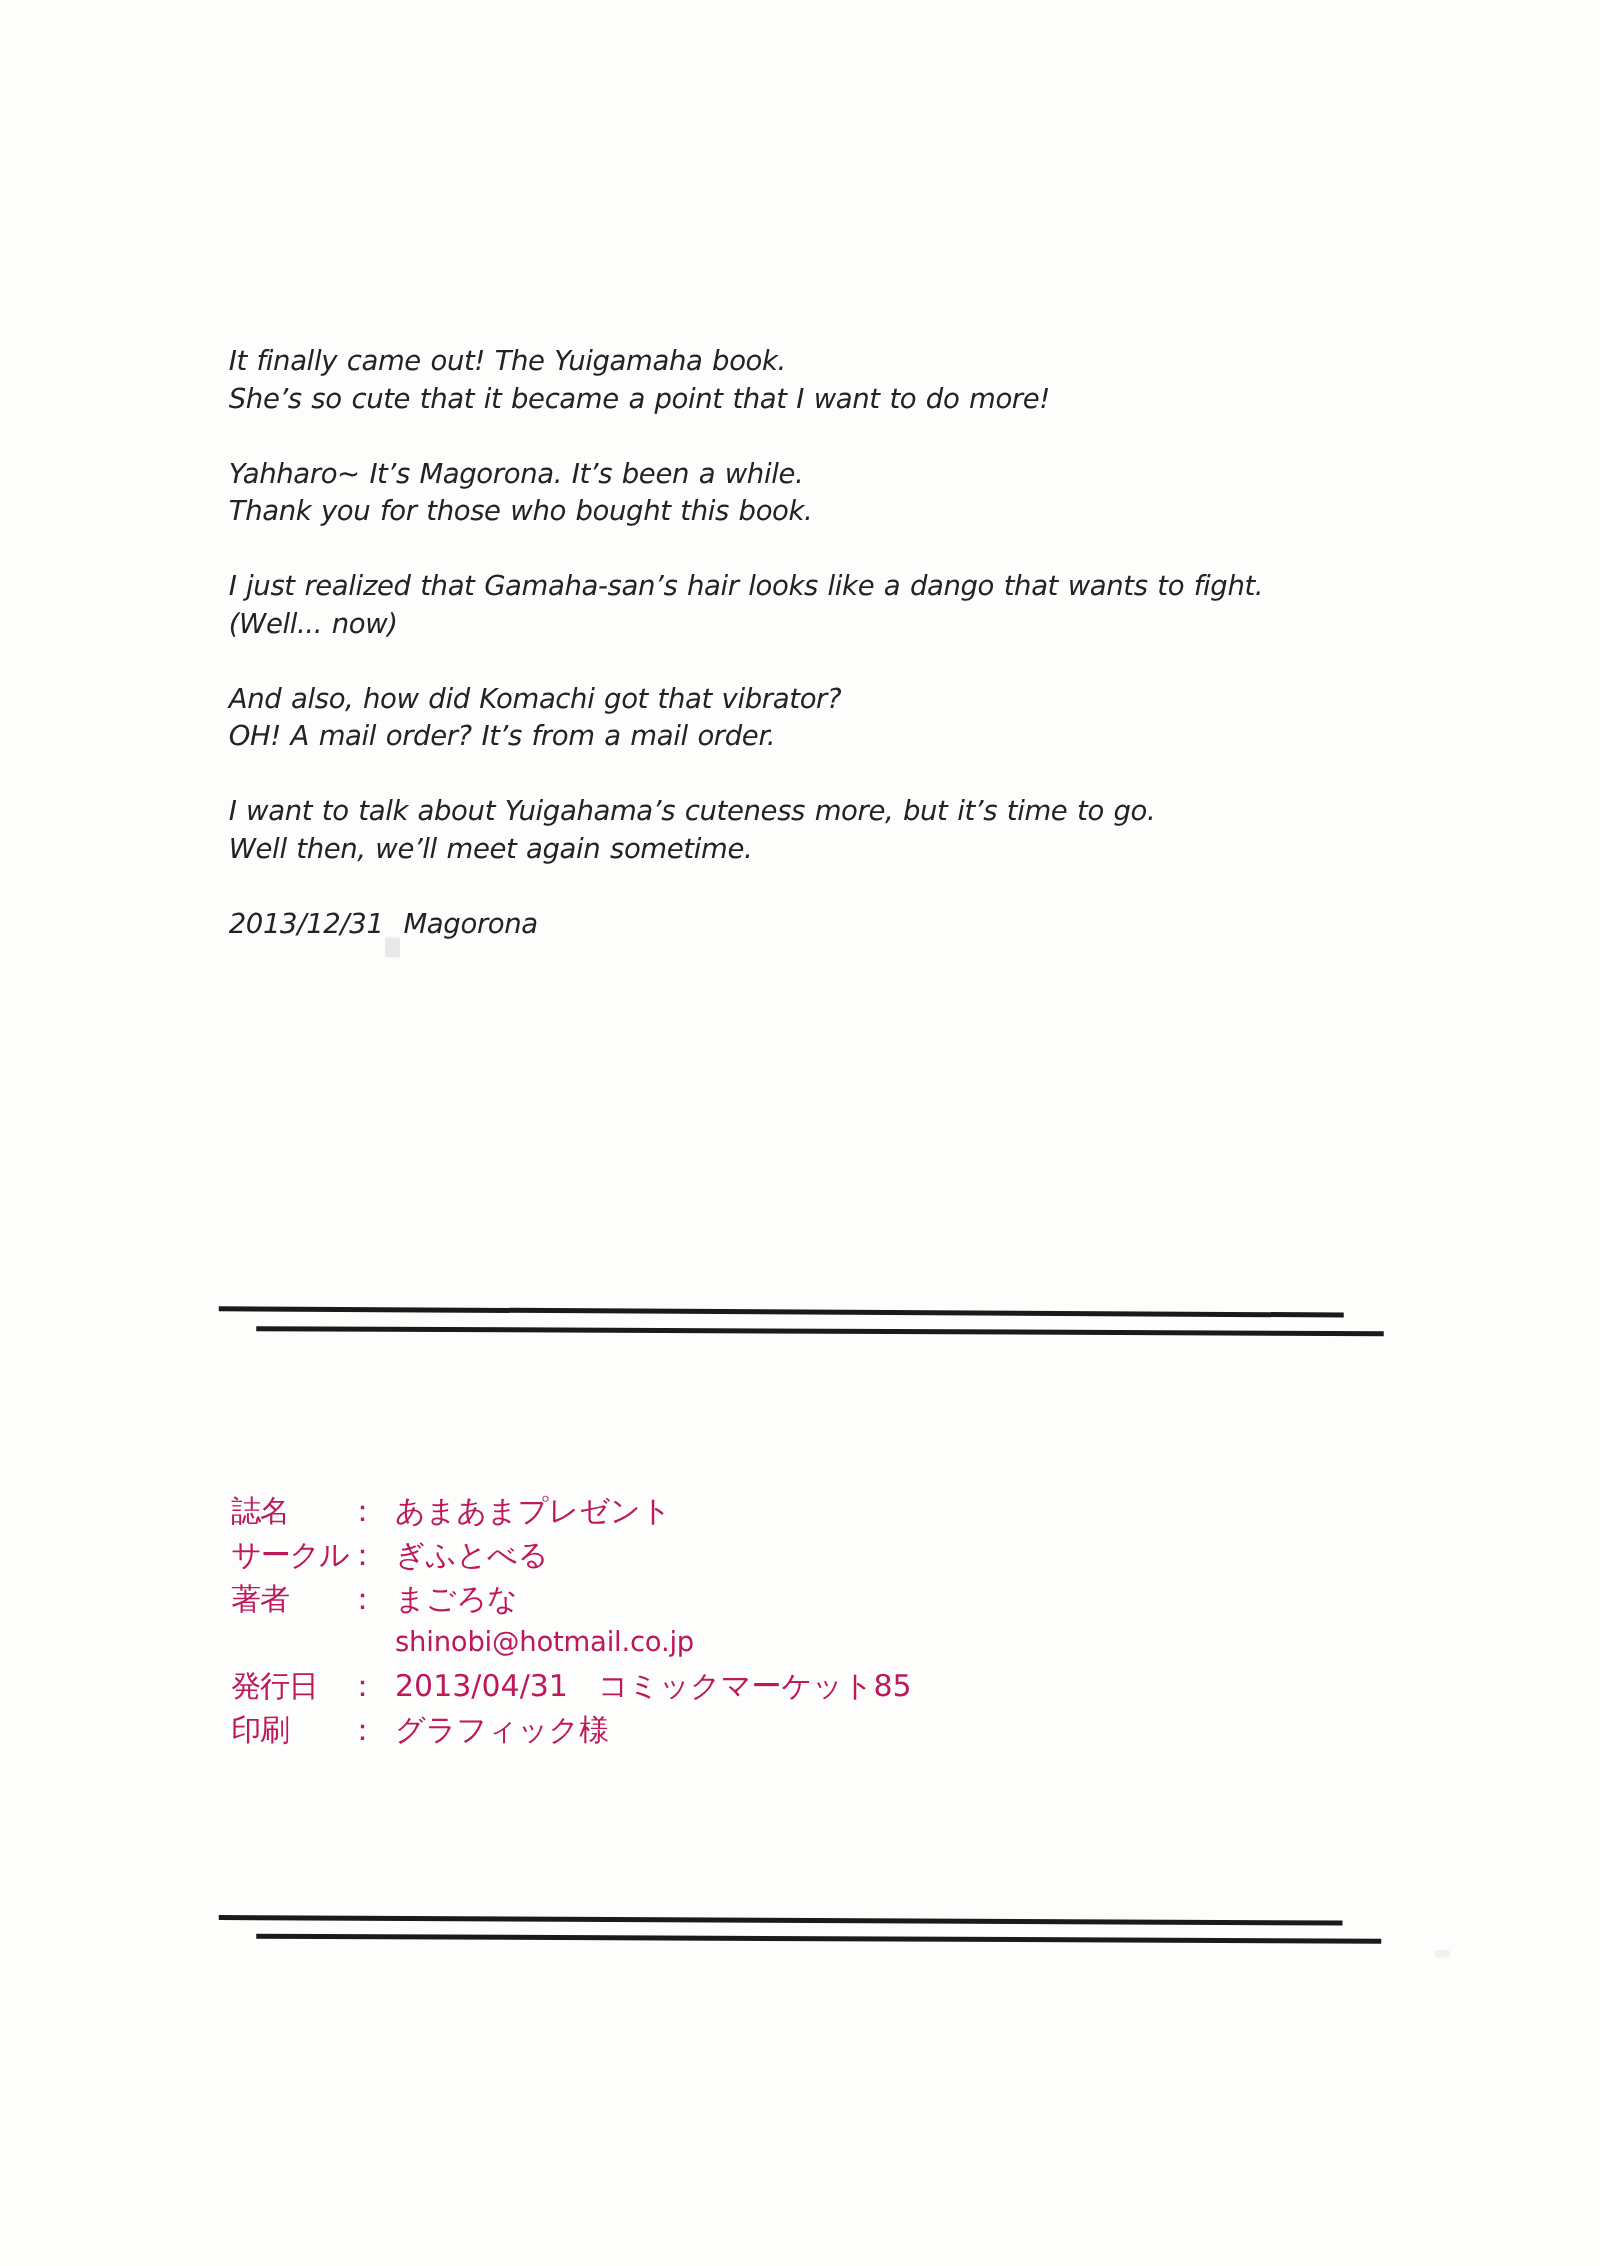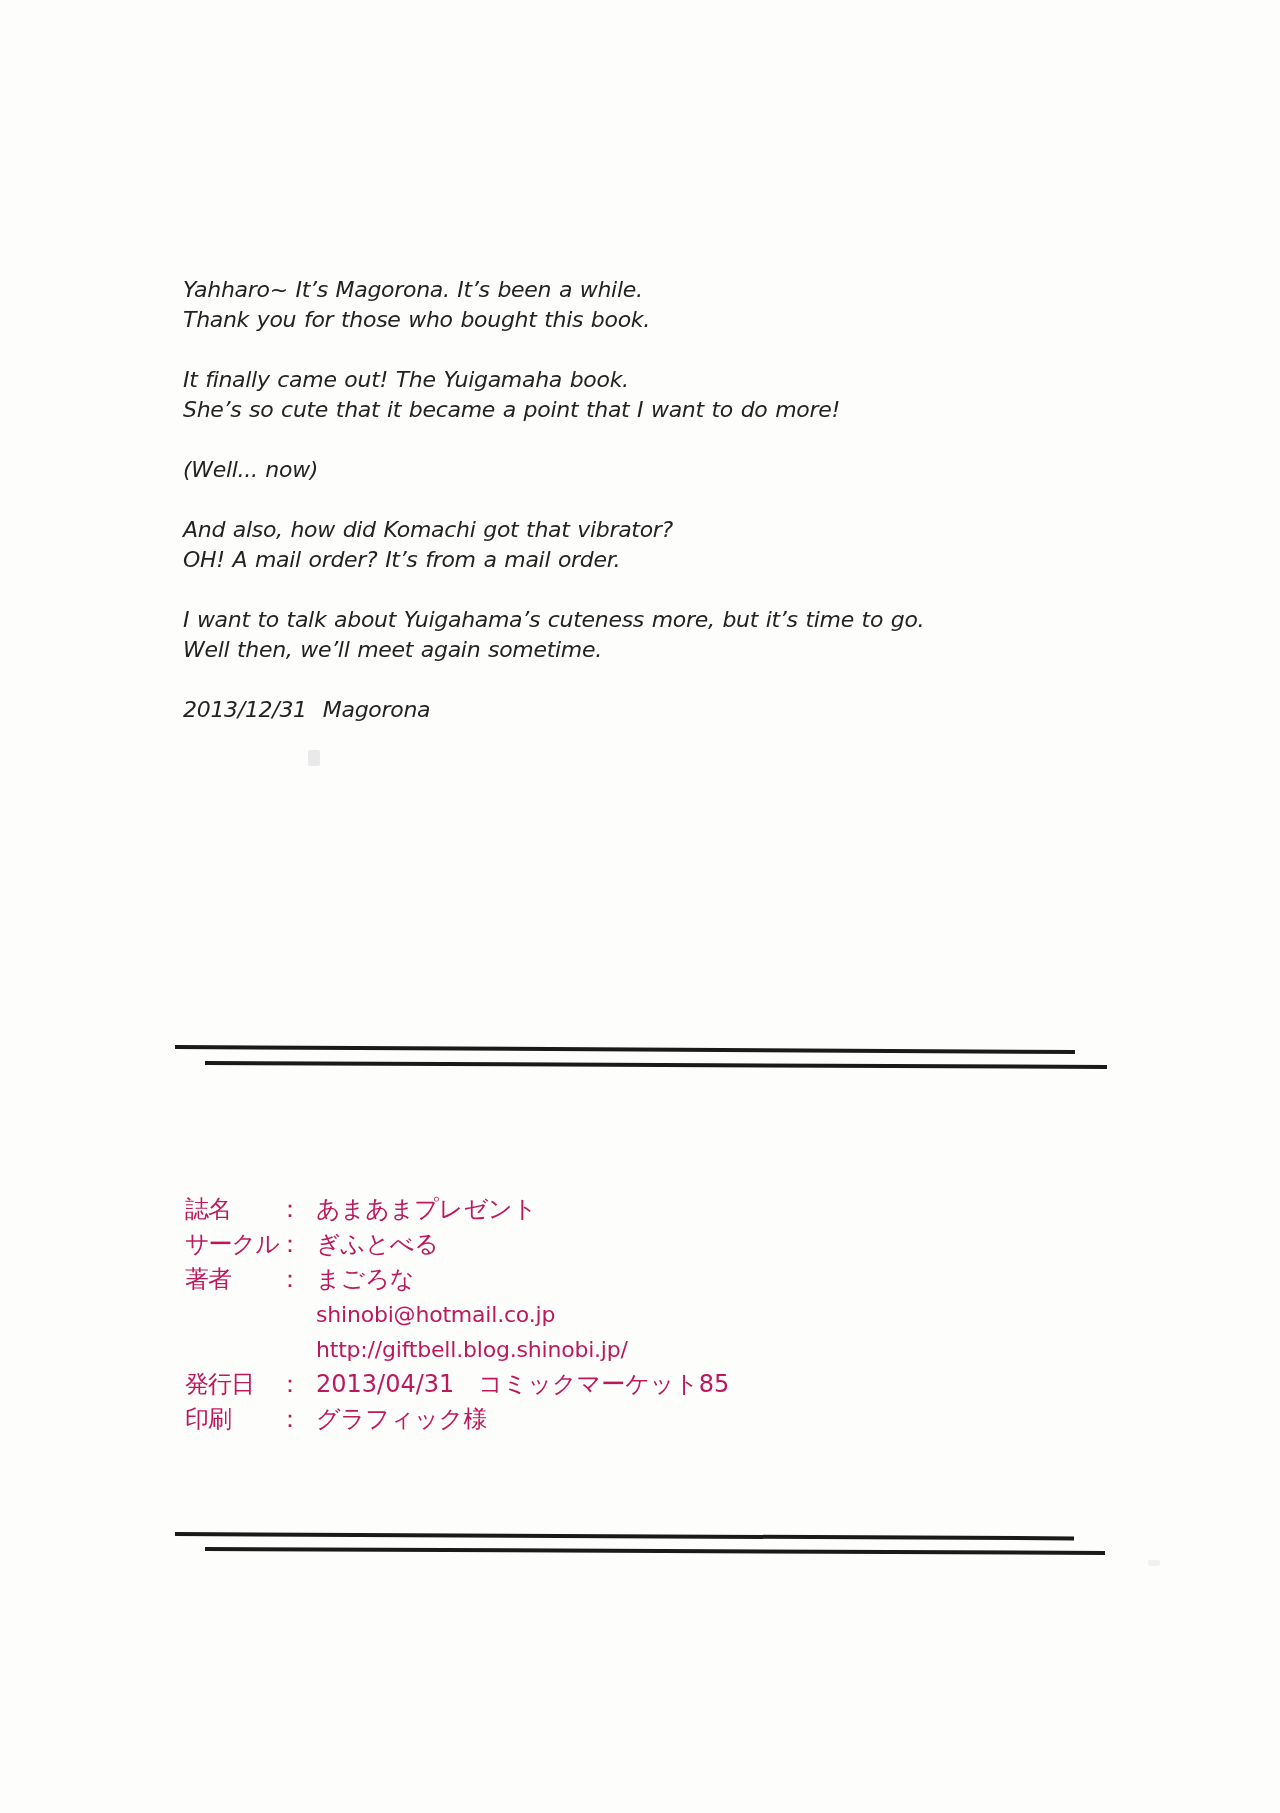--- a/index.html
+++ b/index.html
@@ -95,30 +95,31 @@
   .smudge-bottom  { left: 1148px; top: 1560px; width: 12px; height: 6px; opacity: 0.35; }
 </style>
 </head>
 <body>
 
 <div class="page">
 
   <div class="afterword">
 
     <p class="aw-para">
+      <span class="aw-line">It finally came out! The Yuigamaha book.</span>
+      <span class="aw-line">She’s so cute that it became a point that I want to do more!</span>
+    </p>
+
+    <p class="aw-para">
       <span class="aw-line">Yahharo~ It’s Magorona. It’s been a while.</span>
       <span class="aw-line">Thank you for those who bought this book.</span>
     </p>
 
     <p class="aw-para">
-      <span class="aw-line">It finally came out! The Yuigamaha book.</span>
-      <span class="aw-line">She’s so cute that it became a point that I want to do more!</span>
-    </p>
-
-    <p class="aw-para">
+      <span class="aw-line">I just realized that Gamaha-san’s hair looks like a dango that wants to fight.</span>
       <span class="aw-line">(Well... now)</span>
     </p>
 
     <p class="aw-para">
       <span class="aw-line">And also, how did Komachi got that vibrator?</span>
       <span class="aw-line">OH! A mail order? It’s from a mail order.</span>
     </p>
 
     <p class="aw-para">
       <span class="aw-line">I want to talk about Yuigahama’s cuteness more, but it’s time to go.</span>
@@ -152,25 +153,20 @@
       <span class="colo-colon">：</span>
       <span class="colo-value">まごろな</span>
     </div>
 
     <div class="colo-row">
       <span class="colo-label"></span>
       <span class="colo-colon"></span>
       <span class="colo-value colo-value-latin">shinobi@hotmail.co.jp</span>
     </div>
 
-    <div class="colo-row">
-      <span class="colo-label"></span>
-      <span class="colo-colon"></span>
-      <span class="colo-value colo-value-latin">http://giftbell.blog.shinobi.jp/</span>
-    </div>
 
     <div class="colo-row">
       <span class="colo-label">発行日</span>
       <span class="colo-colon">：</span>
       <span class="colo-value">2013/04/31　コミックマーケット85</span>
     </div>
 
     <div class="colo-row">
       <span class="colo-label">印刷</span>
       <span class="colo-colon">：</span>

